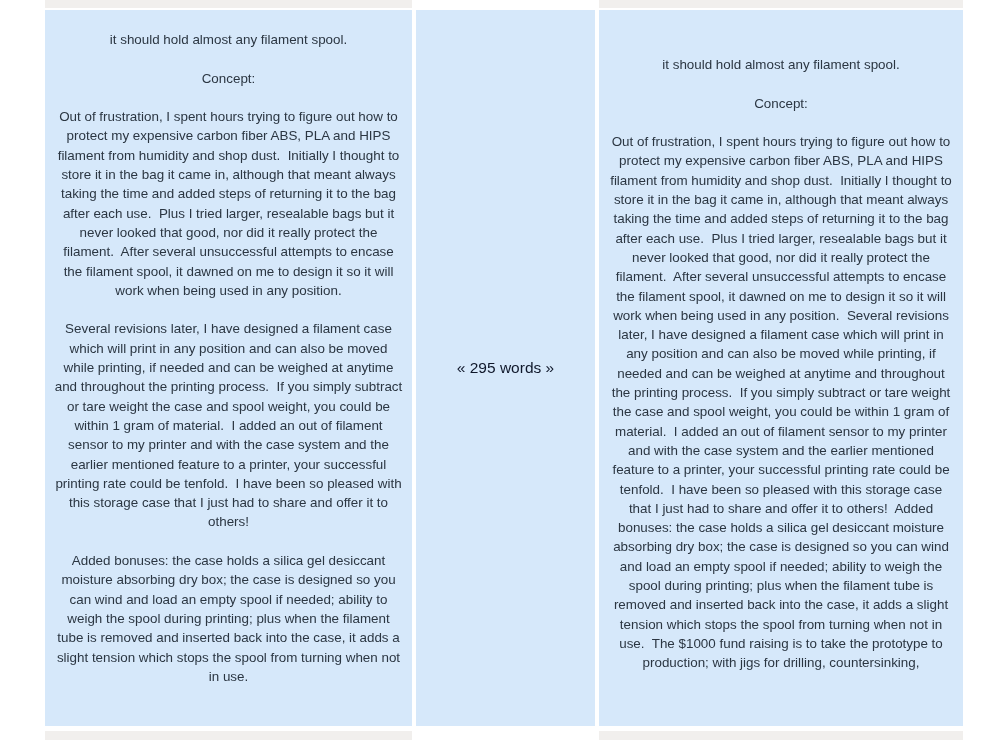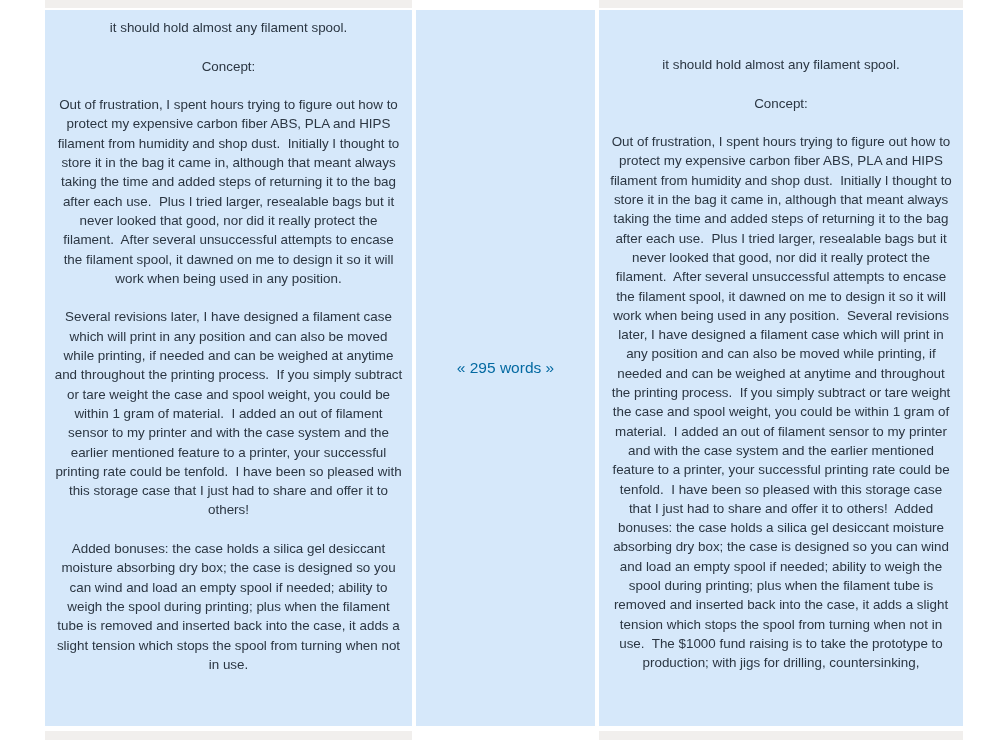--- a/index.html
+++ b/index.html
@@ -28,21 +28,21 @@
     height: 716px;
     overflow: hidden;
   }
   .cell-left  { left: 45px;  width: 367px; }
   .cell-mid   { left: 416px; width: 179px; display: flex; align-items: center; justify-content: center; }
   .cell-right { left: 599px; width: 364px; }
 
   .doc {
     width: 100%;
     height: 100%;
-    padding: 8px 9px 0 9px;
+    padding: 20px 9px 0 9px;
     text-align: center;
     font-size: 13.4px;
     line-height: 19.3px;
   }
   .cell-right .doc { padding-top: 45px; }
 
   .para {
     margin: 0 0 19.3px 0;
     white-space: pre-wrap;
   }
@@ -65,21 +65,21 @@
     <div class="doc" style="color: rgb(43, 54, 66);">
         <p class="para">it should hold almost any filament spool.</p>
         <p class="para">Concept:</p>
         <p class="para">Out of frustration, I spent hours trying to figure out how to protect my expensive carbon fiber ABS, PLA and HIPS filament from humidity and shop dust.  Initially I thought to store it in the bag it came in, although that meant always taking the time and added steps of returning it to the bag after each use.  Plus I tried larger, resealable bags but it never looked that good, nor did it really protect the filament.  After several unsuccessful attempts to encase the filament spool, it dawned on me to design it so it will work when being used in any position.</p>
         <p class="para">Several revisions later, I have designed a filament case which will print in any position and can also be moved while printing, if needed and can be weighed at anytime and throughout the printing process.  If you simply subtract or tare weight the case and spool weight, you could be within 1 gram of material.  I added an out of filament sensor to my printer and with the case system and the earlier mentioned feature to a printer, your successful printing rate could be tenfold.  I have been so pleased with this storage case that I just had to share and offer it to others!</p>
         <p class="para">Added bonuses: the case holds a silica gel desiccant moisture absorbing dry box; the case is designed so you can wind and load an empty spool if needed; ability to weigh the spool during printing; plus when the filament tube is removed and inserted back into the case, it adds a slight tension which stops the spool from turning when not in use.</p>
       </div>
   </div>
 
   <div class="cell cell-mid" style="background-color: rgb(214, 232, 250);">
-    <div class="word-count" style="color: #0369a1;">« 295 words »</div>
+    <div class="word-count" style="color: #0f172a;">« 295 words »</div>
   </div>
 
   <div class="cell cell-right" style="background-color: rgb(214, 232, 250);">
     <div class="doc" style="color: rgb(43, 54, 66);">
         <p class="para">it should hold almost any filament spool.</p>
         <p class="para">Concept:</p>
         <p class="para">Out of frustration, I spent hours trying to figure out how to protect my expensive carbon fiber ABS, PLA and HIPS filament from humidity and shop dust.  Initially I thought to store it in the bag it came in, although that meant always taking the time and added steps of returning it to the bag after each use.  Plus I tried larger, resealable bags but it never looked that good, nor did it really protect the filament.  After several unsuccessful attempts to encase the filament spool, it dawned on me to design it so it will work when being used in any position.  Several revisions later, I have designed a filament case which will print in any position and can also be moved while printing, if needed and can be weighed at anytime and throughout the printing process.  If you simply subtract or tare weight the case and spool weight, you could be within 1 gram of material.  I added an out of filament sensor to my printer and with the case system and the earlier mentioned feature to a printer, your successful printing rate could be tenfold.  I have been so pleased with this storage case that I just had to share and offer it to others!  Added bonuses: the case holds a silica gel desiccant moisture absorbing dry box; the case is designed so you can wind and load an empty spool if needed; ability to weigh the spool during printing; plus when the filament tube is removed and inserted back into the case, it adds a slight tension which stops the spool from turning when not in use.  The $1000 fund raising is to take the prototype to production; with jigs for drilling, countersinking,</p>
       </div>
   </div>
 

